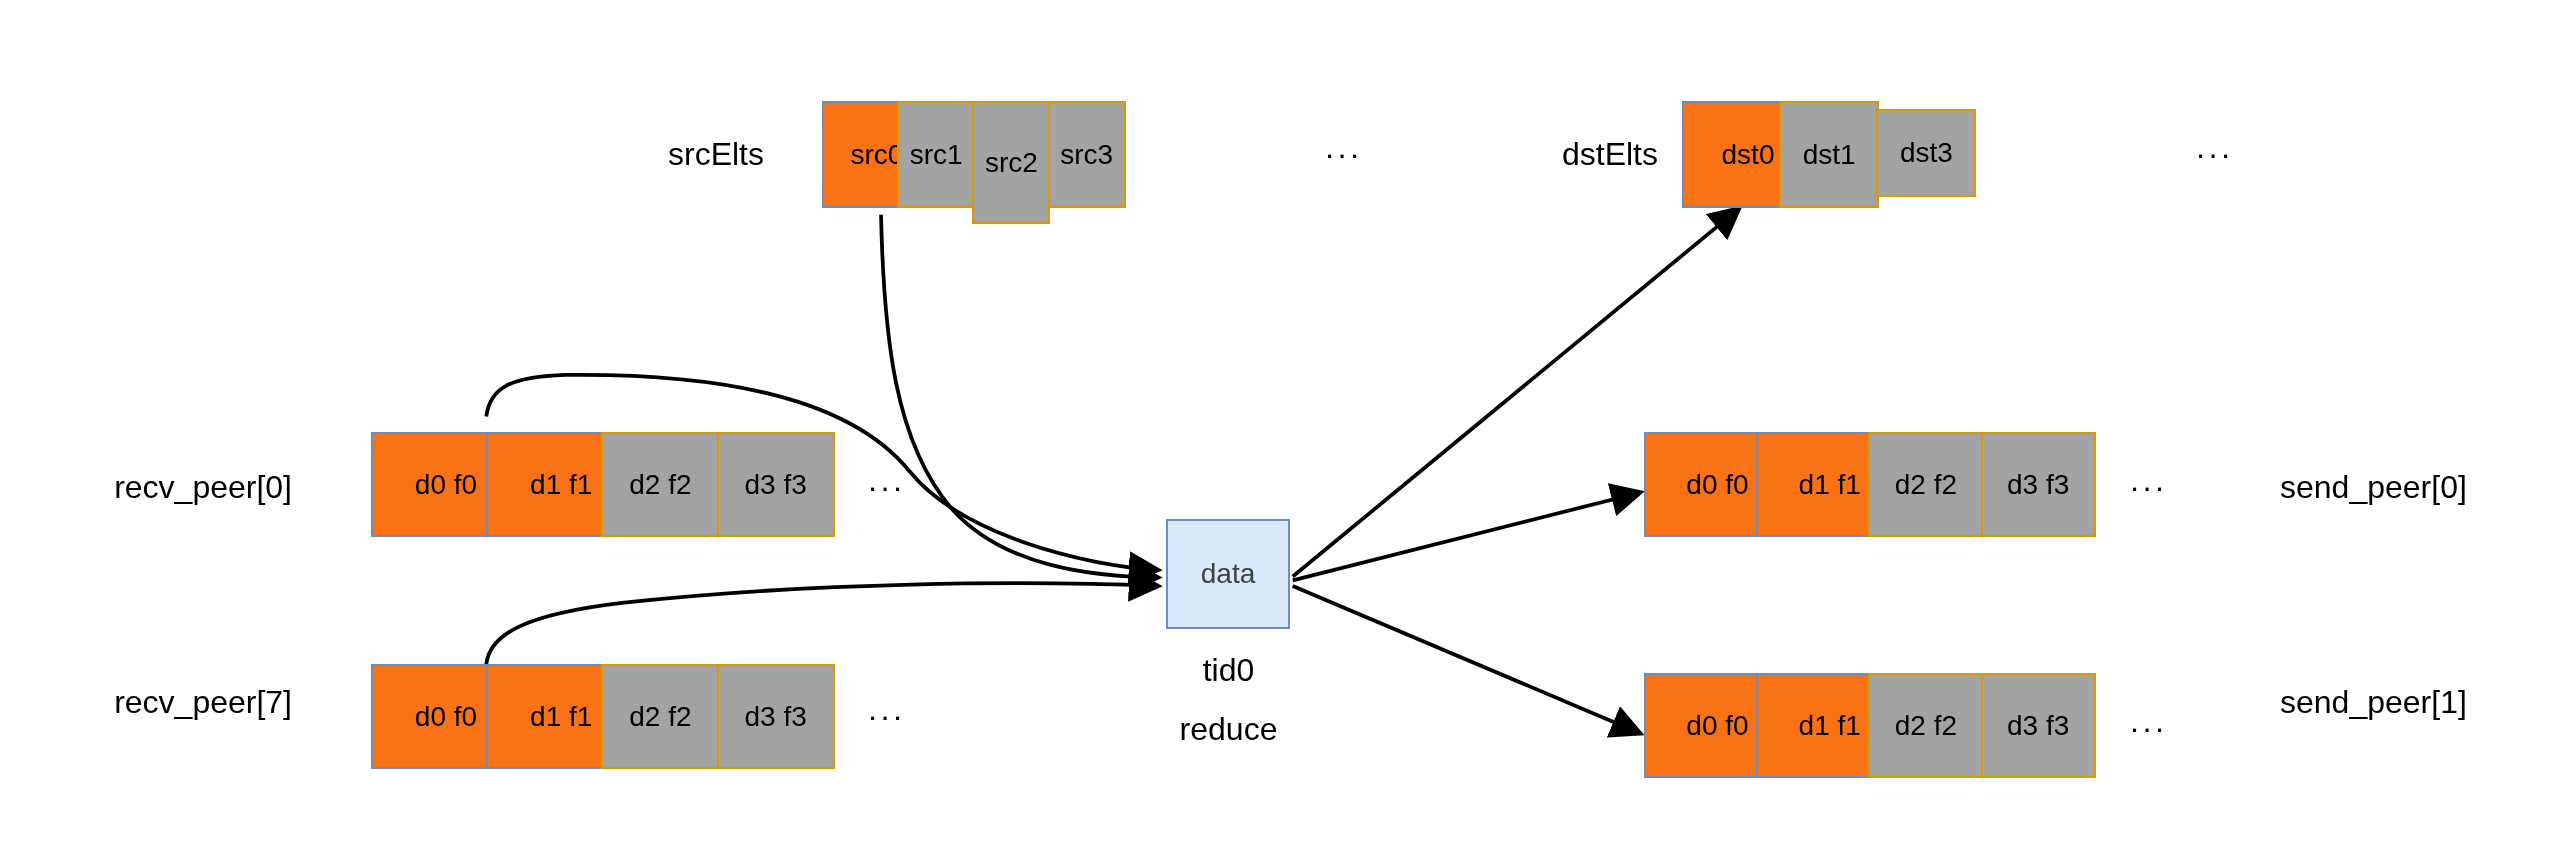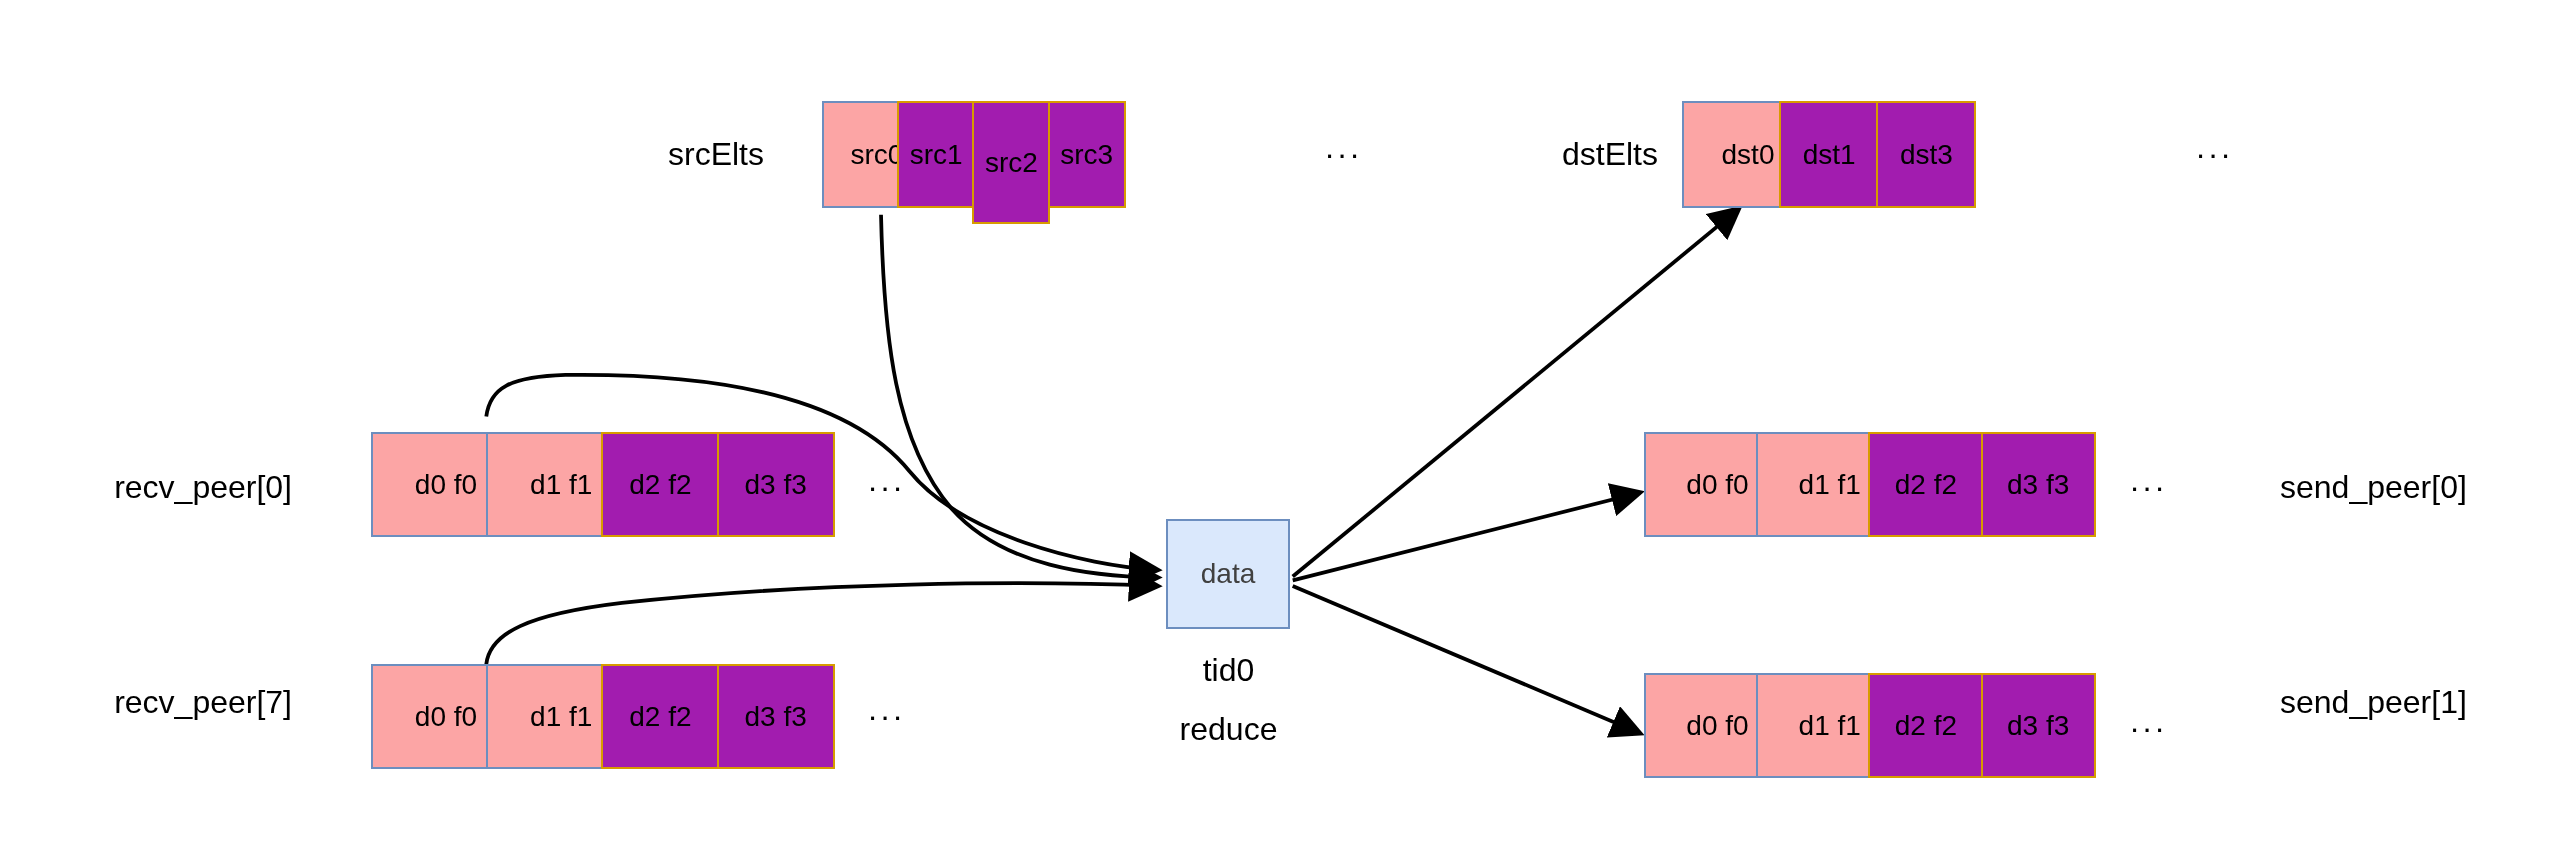--- a/index.html
+++ b/index.html
@@ -7,22 +7,22 @@
   #stage{position:relative;width:2576px;height:846px;overflow:hidden;background:#ffffff;border-radius:25px;}
 
   svg.edges{position:absolute;left:0;top:0;width:2576px;height:846px;pointer-events:none;}
 
   .row{position:absolute;display:flex;}
   .cell{
     box-sizing:border-box;
     display:flex;align-items:center;justify-content:center;
     font-size:28px;color:#000;white-space:nowrap;
   }
-  .cell.blue{background:#fca5a5;border:2.8px solid #6c8ebf;padding-left:32px;}
-  .cell.orange{background:#a21caf;border:2.8px solid #d79b00;}
+  .cell.blue{background:#f97316;border:2.8px solid #6c8ebf;padding-left:32px;}
+  .cell.orange{background:#a3a3a3;border:2.8px solid #d79b00;}
   .cell + .cell{margin-left:-2.8px;}
   .cell.orange + .cell.orange{margin-left:-2.8px;}
 
   .label{
     position:absolute;font-size:32px;color:#000;white-space:nowrap;
     display:flex;align-items:center;
   }
   .label.right-al{justify-content:flex-end;}
   .label.center-al{justify-content:center;}
 
@@ -73,21 +73,21 @@
     <div class="cell orange" style="width:78px;height:107px;">src3</div>
   </div>
 
   <div class="ellipsis" style="left:1310px;top:132px;width:66px;height:45px;">···</div>
 
   <div class="label right-al" style="left:1413px;top:132px;width:245px;height:45px;">dstElts</div>
 
   <div class="row" style="left:1682px;top:101px;justify-content:space-between;">
     <div class="cell blue" style="width:100px;height:107px;">dst0</div>
     <div class="cell orange" style="width:100px;height:107px;">dst1</div>
-    <div class="cell orange" style="width:100px;height:107px;">dst3</div>
+    <div class="cell orange" style="width:100px;height:88px;margin-top:8px;">dst3</div>
   </div>
 
   <div class="ellipsis" style="left:2181px;top:132px;width:66px;height:45px;">···</div>
 
   <div class="label right-al" style="left:19px;top:465px;width:273px;height:45px;">recv_peer[0]</div>
 
   <div class="row" style="left:371px;top:432px;">
     <div class="cell blue" style="width:118px;height:105px;">d0 f0</div>
     <div class="cell blue" style="width:118px;height:105px;">d1 f1</div>
     <div class="cell orange" style="width:118px;height:105px;">d2 f2</div>

